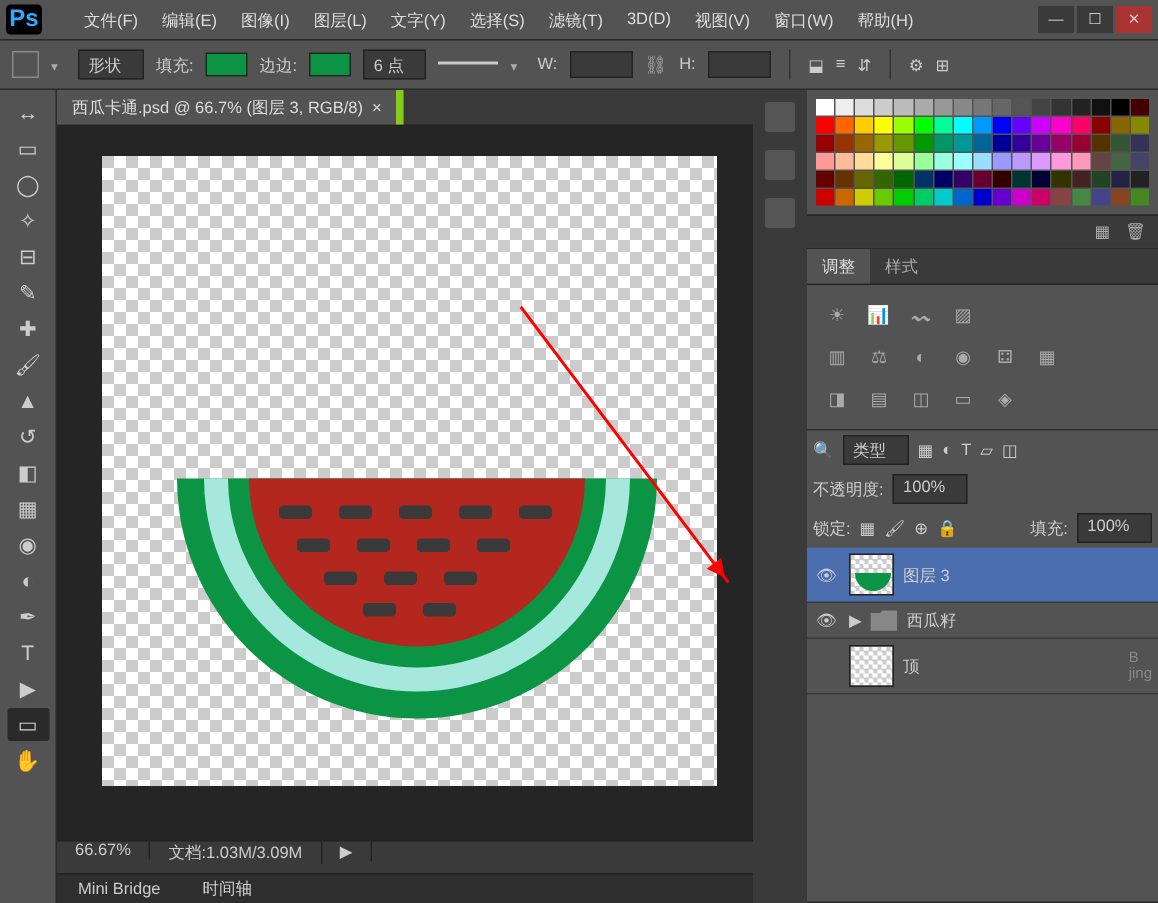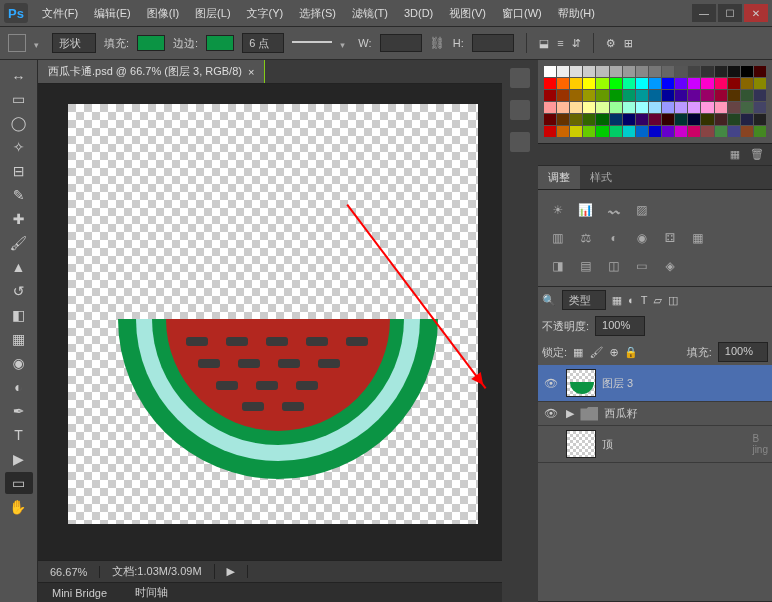--- a/index.html
+++ b/index.html
@@ -1,40 +1,40 @@
 <!DOCTYPE html>
 <html><head>
 <meta charset="utf-8">
 <style>
 *{margin:0;padding:0;box-sizing:border-box;font-family:"Microsoft YaHei",Arial,sans-serif;user-select:none}
 body{background:#535353;width:772px;height:602px;overflow:hidden;color:#ccc;font-size:11px}
 .menubar{height:26px;background:#535353;display:flex;align-items:center;padding:0 4px}
-.ps-logo{width:24px;height:20px;background:#404040;color:#31a8ff;font-weight:bold;font-size:13px;display:flex;align-items:center;justify-content:center;border-radius:3px;margin-right:6px}
+.ps-logo{width:24px;height:20px;background:#000000;color:#31a8ff;font-weight:bold;font-size:16px;display:flex;align-items:center;justify-content:center;border-radius:3px;margin-right:20px}
 .menubar span{padding:4px 8px;color:#ddd;cursor:default}
 .win-controls{margin-left:auto;display:flex;gap:2px}
 .win-btn{width:24px;height:18px;background:#3a3a3a;display:flex;align-items:center;justify-content:center;font-size:10px;cursor:pointer}
 .win-btn.close{background:#a33}
 .option-bar{height:34px;background:#535353;border-top:1px solid #2a2a2a;border-bottom:1px solid #2a2a2a;display:flex;align-items:center;padding:0 8px;gap:8px;font-size:11px}
 .swatch{width:28px;height:16px;background:#0b9444;border:1px solid #222}
 .drop{width:10px;height:10px;position:relative}
 .drop::after{content:"▾";font-size:9px;color:#aaa}
 .select-box{height:20px;background:#3a3a3a;border:1px solid #222;padding:2px 14px 0 6px;position:relative}
 .main{display:flex;height:542px}
 .tool-col{width:38px;background:#535353;border-right:1px solid #2a2a2a;display:flex;flex-direction:column;align-items:center;padding-top:4px;gap:2px}
 .tool{width:28px;height:22px;display:flex;align-items:center;justify-content:center;color:#ccc;font-size:14px;cursor:pointer;border-radius:2px}
 .tool.sel{background:#2a2a2a}
 .doc-area{flex:1;background:#252525;display:flex;flex-direction:column}
 .tab-row{height:24px;background:#3a3a3a;display:flex;align-items:center;border-bottom:1px solid #222}
-.doc-tab{padding:4px 10px;background:#535353;border-right:1px solid #84cc16;font-size:11px;color:#ddd;display:flex;align-items:center;gap:6px}
+.doc-tab{padding:4px 10px;background:#535353;border-right:5px solid #84cc16;font-size:11px;color:#ddd;display:flex;align-items:center;gap:6px}
 .canvas-wrap{flex:1;position:relative;overflow:hidden;display:flex;align-items:flex-start;justify-content:flex-start;padding:20px 0 0 30px}
 .canvas{width:410px;height:420px;background-image:repeating-conic-gradient(#fff 0 25%,#ccc 0 50%);background-size:16px 16px;position:relative}
 .arrow-line{position:absolute;top:120px;left:310px;width:230px;height:2px;background:red;transform:rotate(53deg);transform-origin:0 0}
 .arrow-line::after{content:"";position:absolute;right:-2px;top:-5px;border:6px solid transparent;border-left:12px solid red}
 .watermelon{position:absolute;left:40px;bottom:40px;width:340px;height:175px}
-.status-bar{height:22px;background:#3a3a3a;border-top:1px solid #222;display:flex;align-items:center;font-size:11px;color:#ccc}
+.status-bar{height:22px;background:#3a3a3a;border-top:1px solid #222;display:flex;align-items:flex-start;font-size:11px;color:#ccc}
 .status-bar div{padding:0 12px;border-right:1px solid #222}
 .bottom-tabs{height:20px;background:#2e2e2e;display:flex;align-items:center;font-size:11px;border-top:1px solid #222}
 .bottom-tabs div{padding:2px 14px;color:#ccc}
 .right-col{width:270px;background:#535353;display:flex}
 .ribbon{width:36px;background:#3a3a3a;display:flex;flex-direction:column;align-items:center;padding-top:8px;gap:12px}
 .ribbon div{width:20px;height:20px;background:#555;border-radius:2px}
 .panels{flex:1;display:flex;flex-direction:column}
 .panel{background:#535353;border-bottom:1px solid #2a2a2a}
 .panel-tabs{height:24px;display:flex;align-items:center;background:#3a3a3a;border-bottom:1px solid #222}
 .panel-tabs span{padding:4px 10px;font-size:11px;color:#aaa}

